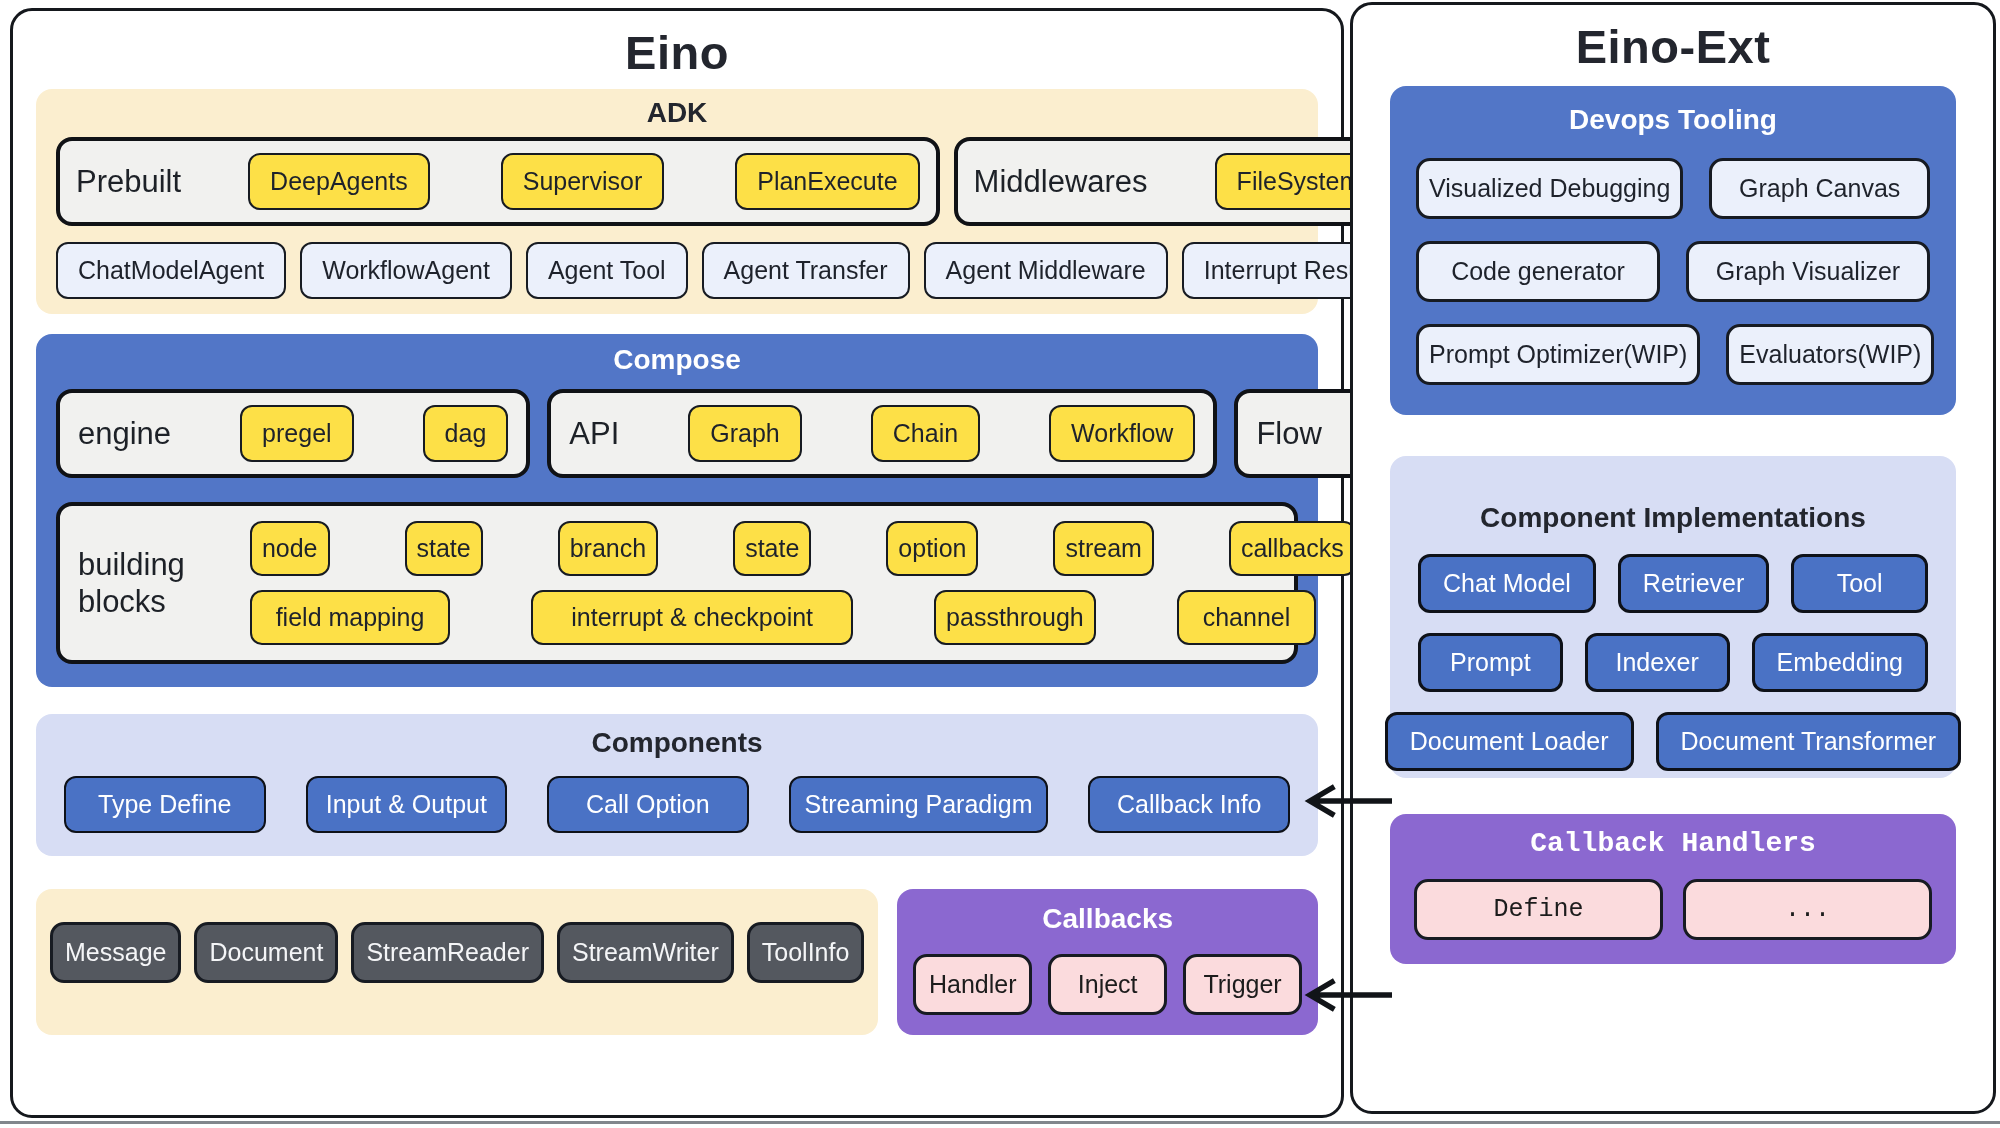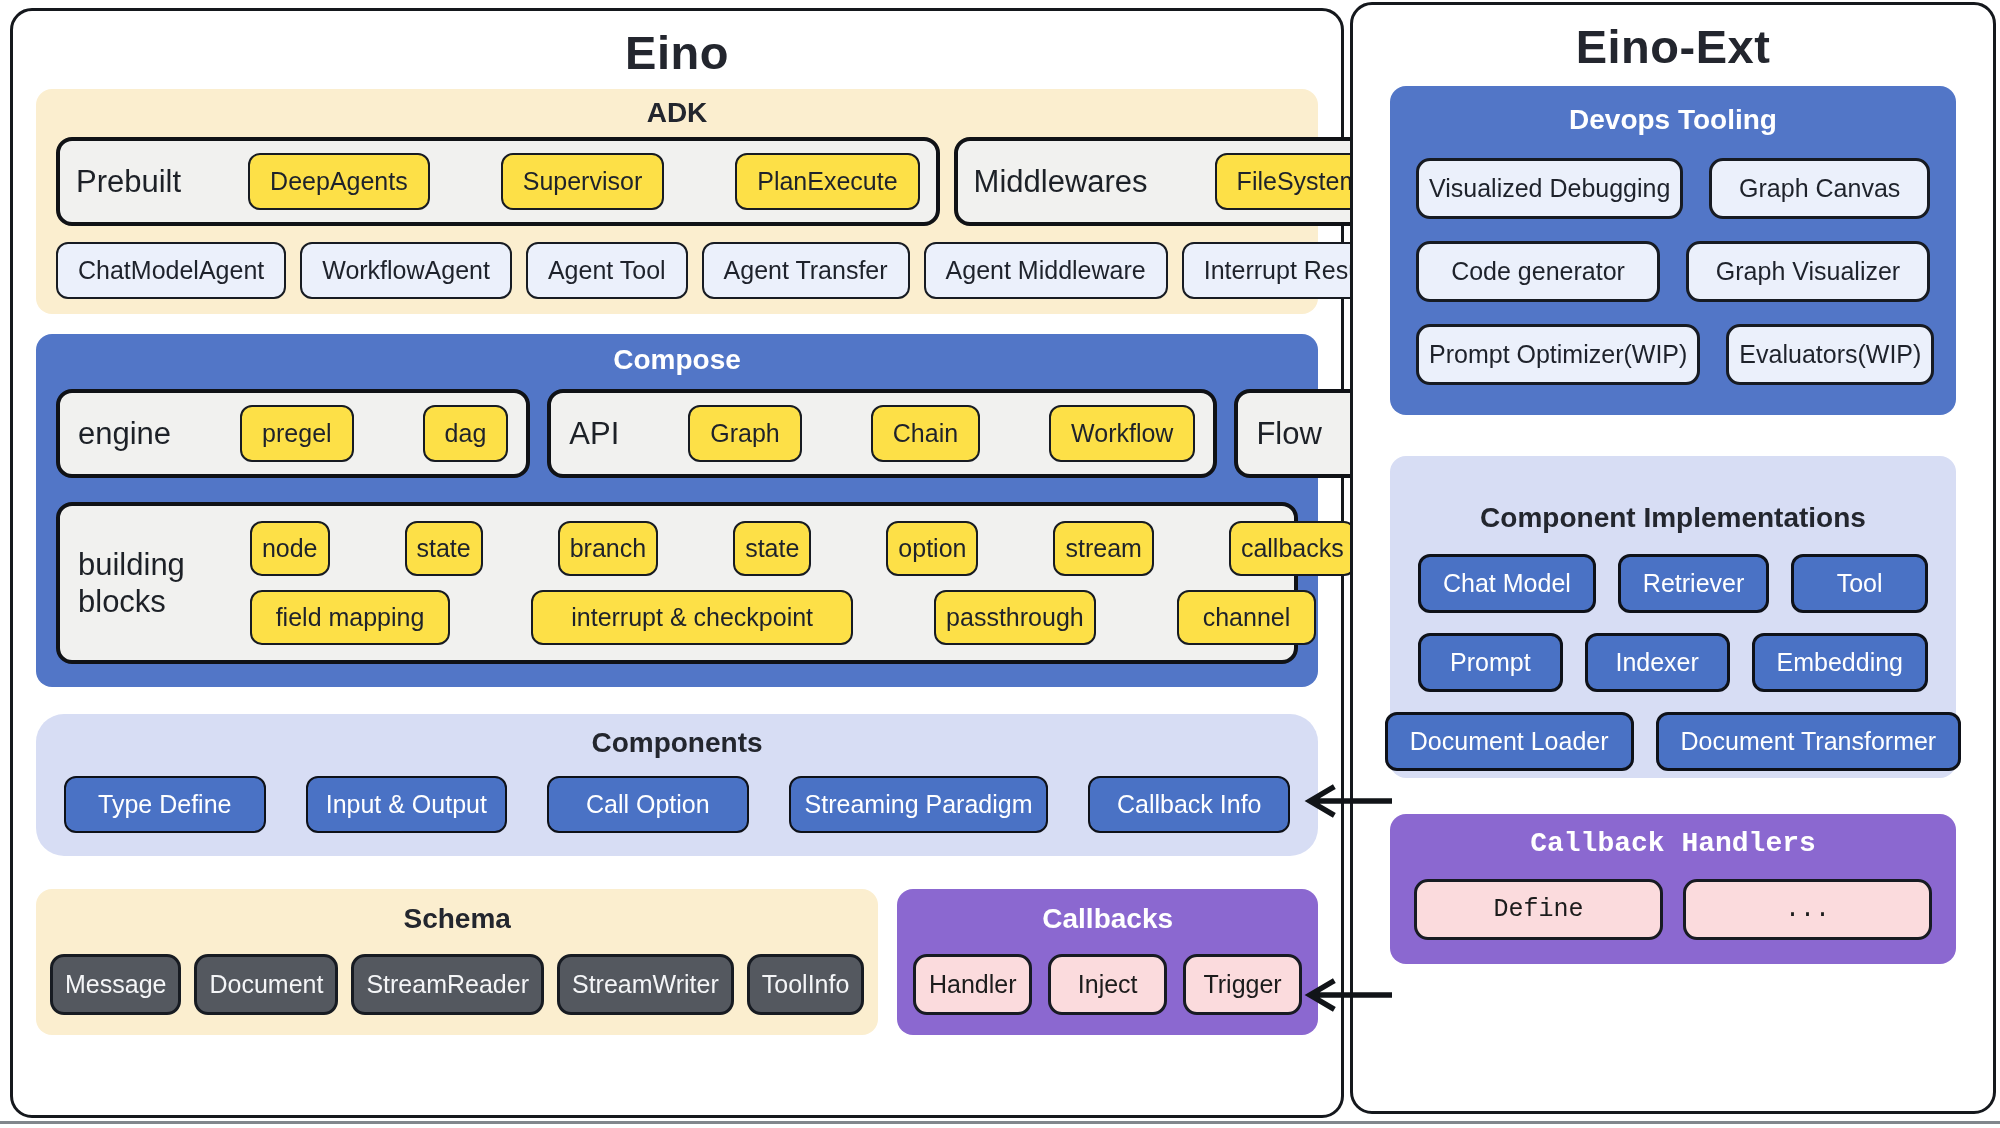--- a/index.html
+++ b/index.html
@@ -59,21 +59,21 @@
   .bblocks { margin-top: 24px; padding: 15px 18px; gap: 20px; }
   .bb-label { width: 128px; font-size: 31px; color: #1d2127; line-height: 1.2; }
   .bb-rows { flex: 1; display: flex; flex-direction: column; gap: 14px; }
   .bb-row { display: flex; }
   .bb-row1 { gap: 30px; }
   .bb-row1 .chip { flex: 1; padding: 11px 10px; }
   .bb-row2 { gap: 36px; }
   .bb-row2 .chip { padding: 11px 10px; }
   .f13 { flex: 1.45; } .f26 { flex: 2.45; } .f10 { flex: 1.05; } .f09 { flex: 0.95; }
 
-  .components { margin-top: 27px; padding: 13px 28px 23px; border-radius: 28px; }
+  .components { margin-top: 27px; padding: 13px 28px 23px; }
   .comp-chips { display: flex; gap: 40px; margin-top: 17px; }
   .comp-chips .chip { padding: 12px 14px; }
   .c10 { flex: 1; } .c12 { flex: 1.22; }
 
   .bottom-row { display: flex; gap: 19px; margin-top: 33px; }
   .schema { flex: 1.9; padding: 14px 14px 20px; }
   .schema-chips { display: flex; gap: 13px; margin-top: 19px; }
   .schema-chips .chip { flex: 1; padding: 13px 12px; }
   .callbacks { flex: 1; padding: 14px 16px 20px; }
   .cb-chips { display: flex; gap: 16px; margin-top: 19px; }
@@ -193,21 +193,20 @@
         <div class="chip chip-blue c10">Type Define</div>
         <div class="chip chip-blue c10">Input &amp; Output</div>
         <div class="chip chip-blue c10">Call Option</div>
         <div class="chip chip-blue c12">Streaming Paradigm</div>
         <div class="chip chip-blue c10">Callback Info</div>
       </div>
     </div>
 
     <div class="bottom-row">
       <div class="section yellow schema">
-        <div class="sec-label dark-label">Schema</div>
         <div class="schema-chips">
           <div class="chip chip-dark">Message</div>
           <div class="chip chip-dark">Document</div>
           <div class="chip chip-dark">StreamReader</div>
           <div class="chip chip-dark">StreamWriter</div>
           <div class="chip chip-dark">ToolInfo</div>
         </div>
       </div>
       <div class="section purple callbacks">
         <div class="sec-label white-label">Callbacks</div>

